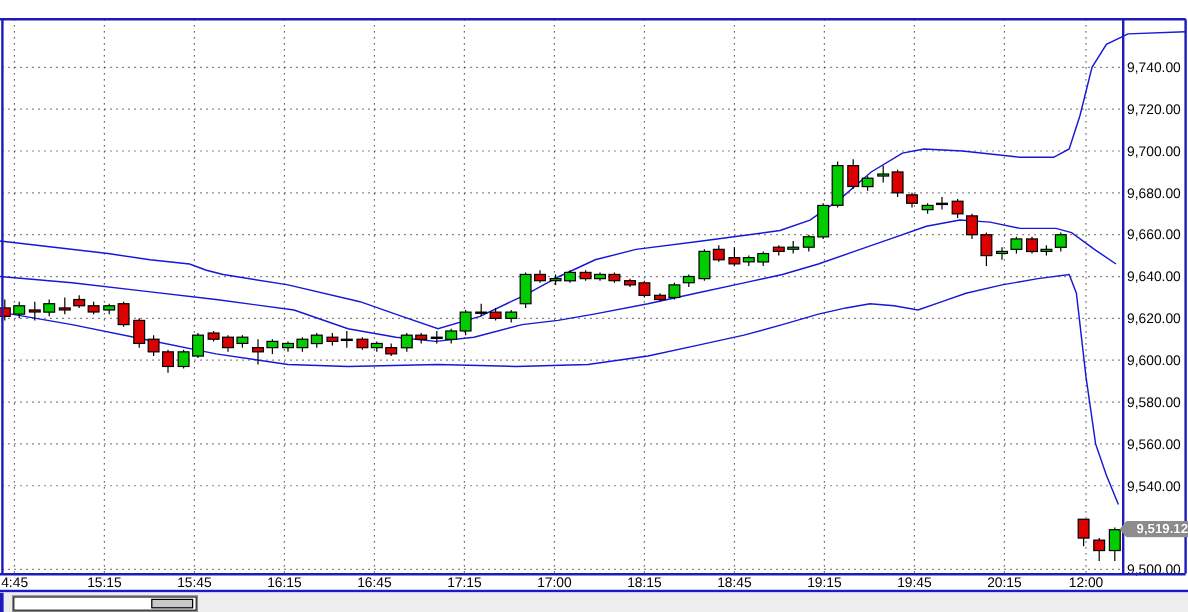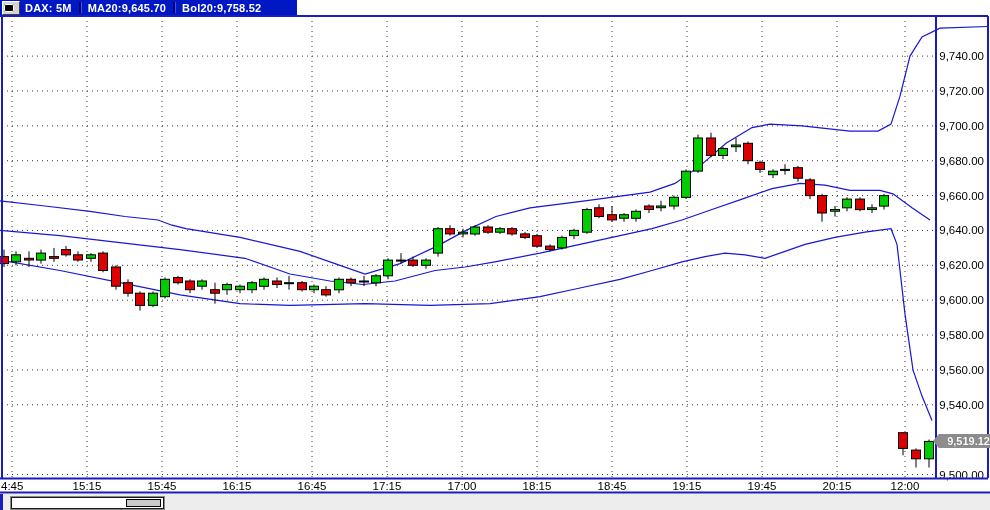--- a/index.html
+++ b/index.html
@@ -243,30 +243,20 @@
       <line x1="929" x2="929" y1="439.6" y2="467.5" stroke="#000" stroke-width="1"></line>
       <rect x="924.5" width="9" y="441.4" height="17.4" fill="#00cc00" stroke="#000" stroke-width="1"></rect>
       <line x1="0" x2="988" y1="16" y2="16" stroke="#1b1bbe" stroke-width="2"></line>
       <line x1="2" x2="2" y1="16" y2="478" stroke="#1b1bbe" stroke-width="2"></line>
       <line x1="0" x2="988" y1="478.5" y2="478.5" stroke="#1b1bbe" stroke-width="2"></line>
       <line x1="936" x2="936" y1="16" y2="478" stroke="#1b1bbe" stroke-width="2"></line>
       <line x1="988" x2="988" y1="16" y2="478" stroke="#1b1bbe" stroke-width="2"></line>
       <line x1="0" x2="990" y1="492.5" y2="492.5" stroke="#1b1bbe" stroke-width="2"></line>
     </svg>
 
-  <div class="header">
-    <div class="icon-btn">
-      <div class="icon-inner"></div>
-    </div>
-    <span class="hlabel">DAX: 5M</span>
-    <span class="hsep"></span>
-    <span class="hlabel">MA20:9,645.70</span>
-    <span class="hsep"></span>
-    <span class="hlabel">Bol20:9,758.52</span>
-  </div>
 
   <div class="price-tag">9,519.12</div>
 
   <div class="bottombar">
     <div class="left-notch"></div>
     <div class="scroll-groove">
       <div class="scroll-thumb"></div>
     </div>
   </div>
 

